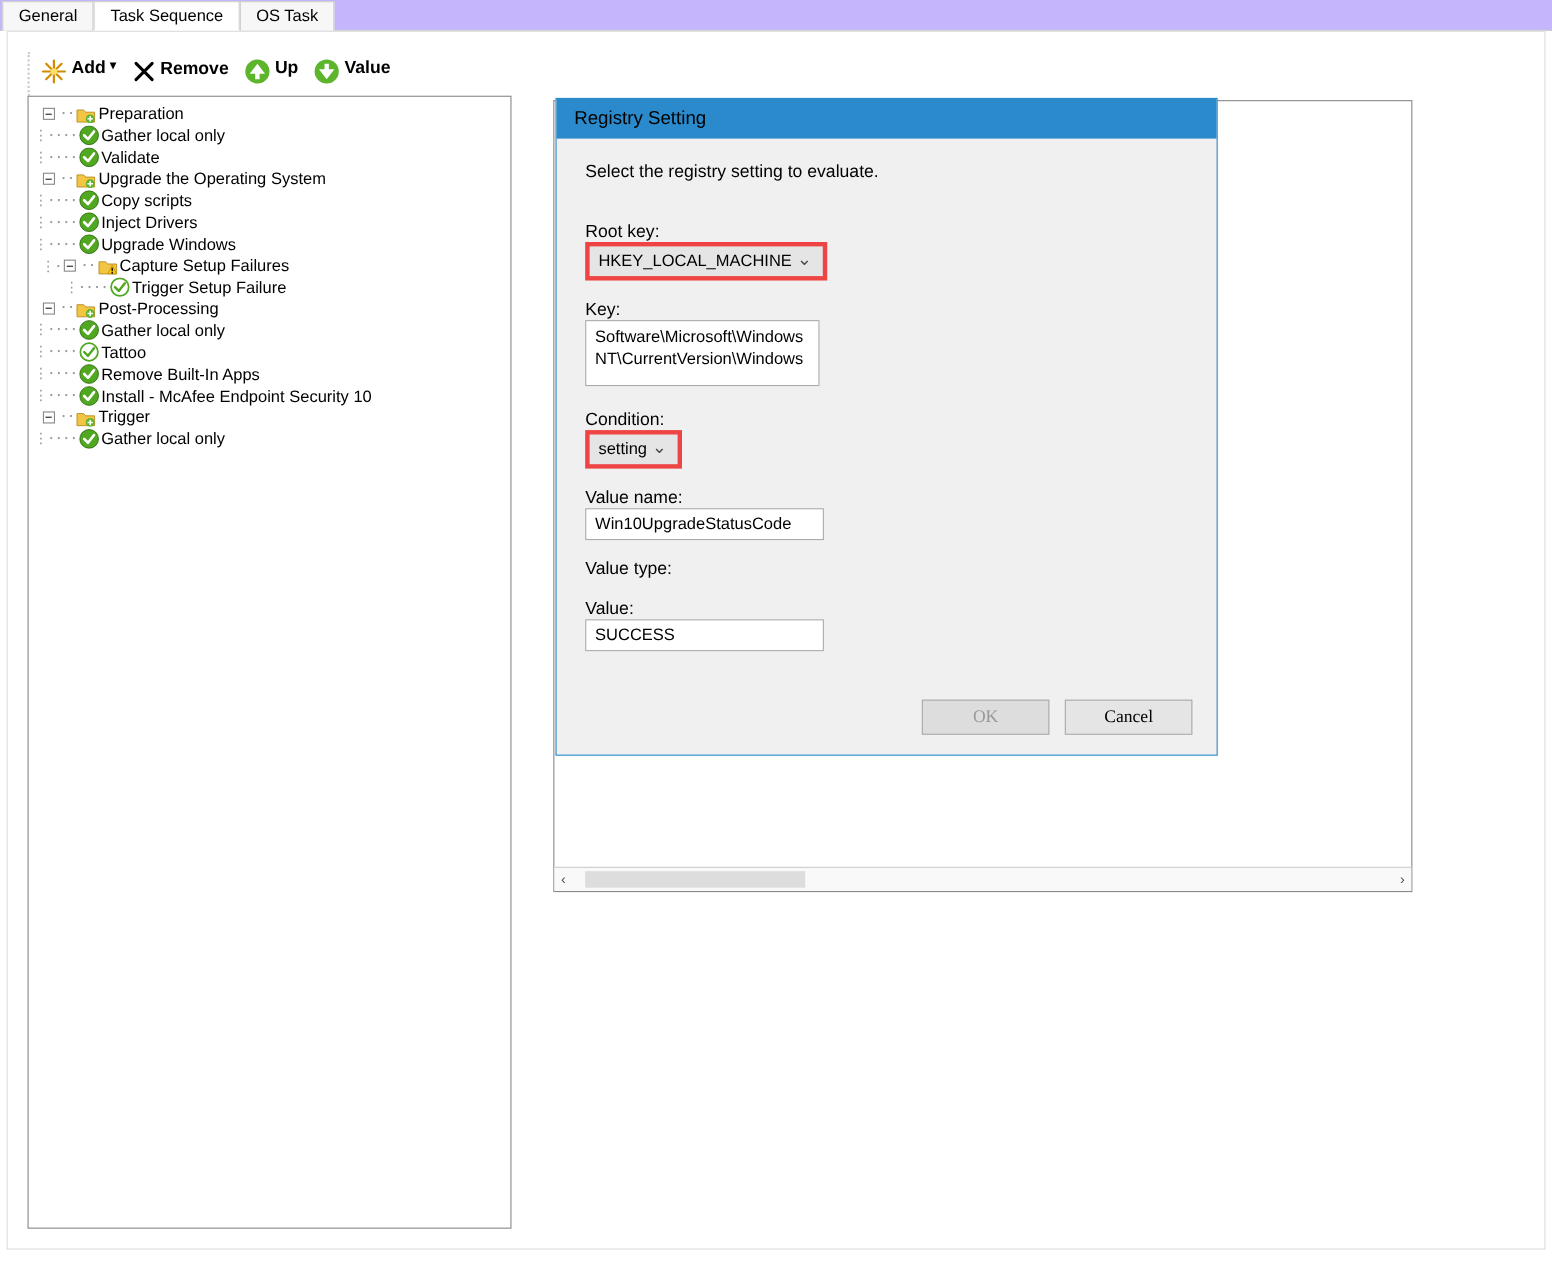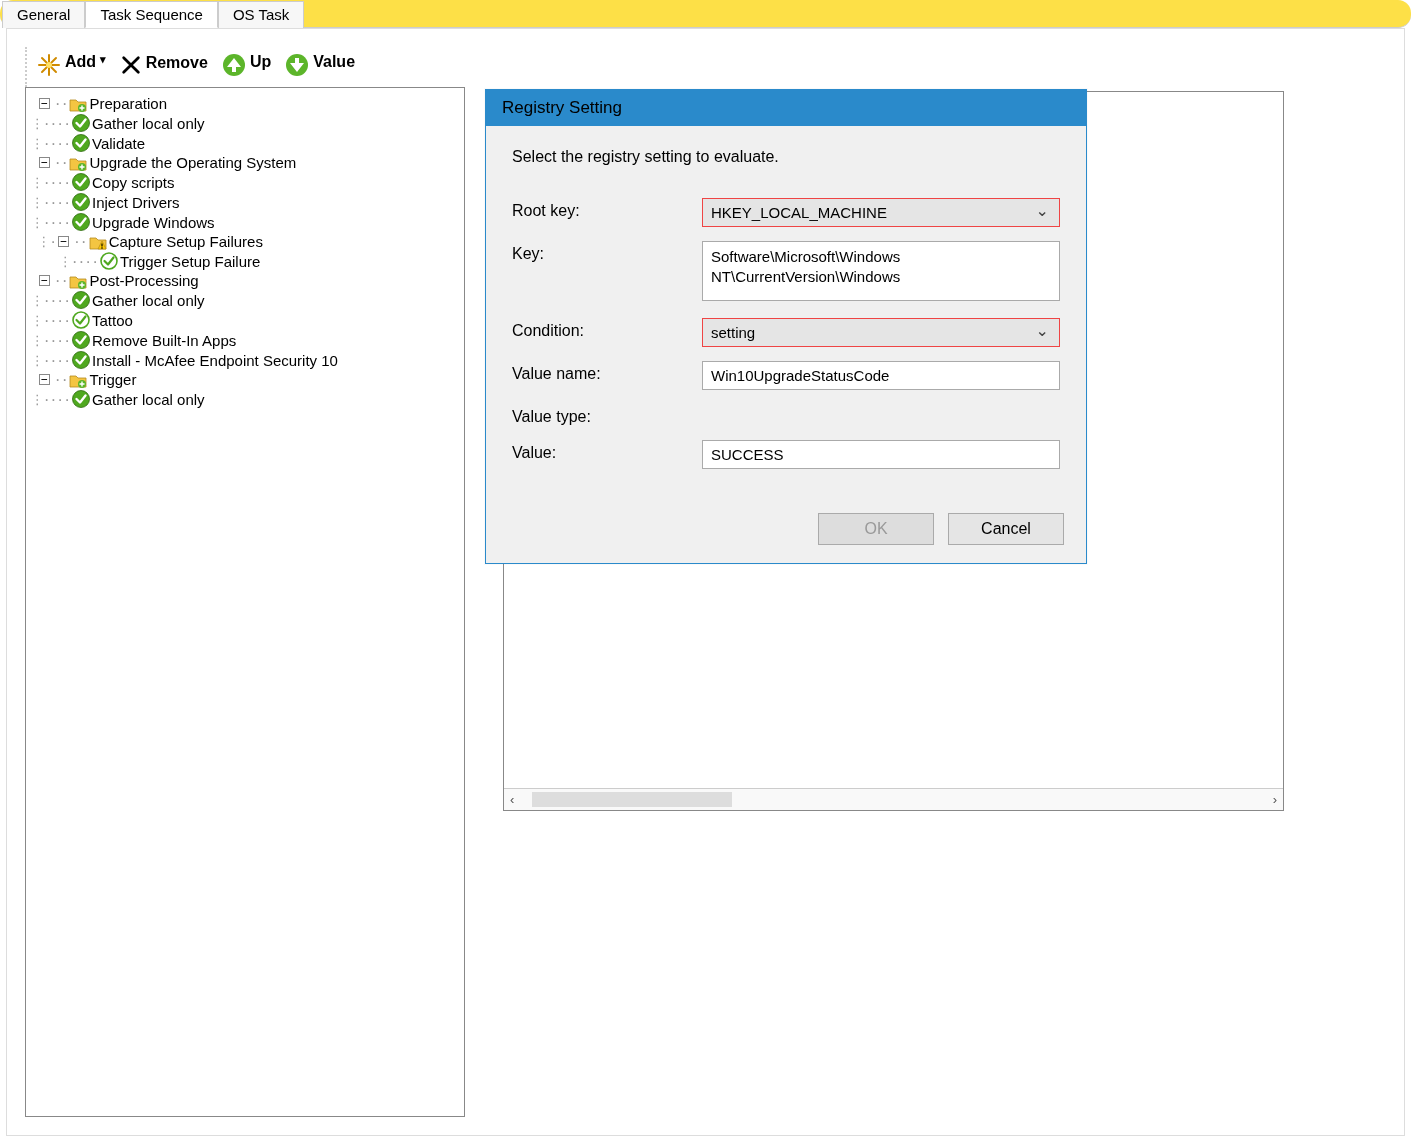--- a/index.html
+++ b/index.html
@@ -10,22 +10,21 @@
     background: #fff;
     color: #000;
     width: 1411px;
     height: 1146px;
     overflow: hidden;
   }
   .tabs {
     display: flex;
     border-bottom: 1px solid #ccc;
     padding-left: 2px;
-    background: #fde047;
-    border-radius: 13px;
+    background: #c4b5fd;
   }
   .tab {
     padding: 4px 14px;
     border: 1px solid #ccc;
     border-bottom: none;
     margin-right: 0px;
     background: #f7f7f7;
     cursor: pointer;
     position: relative;
     top: 1px;
@@ -132,21 +131,21 @@
     color: #555;
   }
   .scroll-thumb {
     position: absolute;
     left: 28px; top: 3px;
     width: 200px; height: 15px;
     background: #ddd;
   }
   .dialog {
     position: absolute;
-    left: 478px; top: 60px;
+    left: 498px; top: 60px;
     width: 602px;
     border: 1px solid #2a8acb;
     background: #f0f0f0;
     box-shadow: 0 0 0 1px rgba(0,0,0,0.02);
     z-index: 10;
   }
   .dialog-title {
     background: #2a8acb;
     color: #000;
     padding: 8px 16px;
@@ -156,33 +155,34 @@
     padding: 22px 26px 18px 26px;
   }
   .dlg-desc {
     margin-bottom: 32px;
     font-size: 16px;
   }
   .form-row {
     display: flex;
     align-items: flex-start;
     margin-bottom: 14px;
+    flex-direction: column;
   }
   .form-label {
     width: 190px;
     font-size: 16px;
     padding-top: 4px;
   }
   .form-control {
     flex: 1;
   }
   .dlg-select {
     width: 100%;
     background: #e5e5e5;
-    border: 1px solid #ef4444;
+    border: 4px solid #ef4444;
     padding: 5px 28px 5px 8px;
     font-size: 15px;
     position: relative;
     cursor: pointer;
   }
   .dlg-select::after {
     content: "⌄";
     position: absolute;
     right: 10px; top: 2px;
     font-size: 16px;
@@ -199,20 +199,21 @@
   .dlg-textarea {
     height: 60px;
     resize: none;
     line-height: 1.35;
   }
   .dlg-buttons {
     display: flex;
     justify-content: flex-end;
     gap: 14px;
     padding: 12px 22px 18px 0;
+    font-family: Liberation Serif, serif;
   }
   .dlg-btn {
     width: 116px;
     padding: 6px 0;
     text-align: center;
     border: 1px solid #aaa;
     background: #e5e5e5;
     font-size: 16px;
     cursor: pointer;
   }

